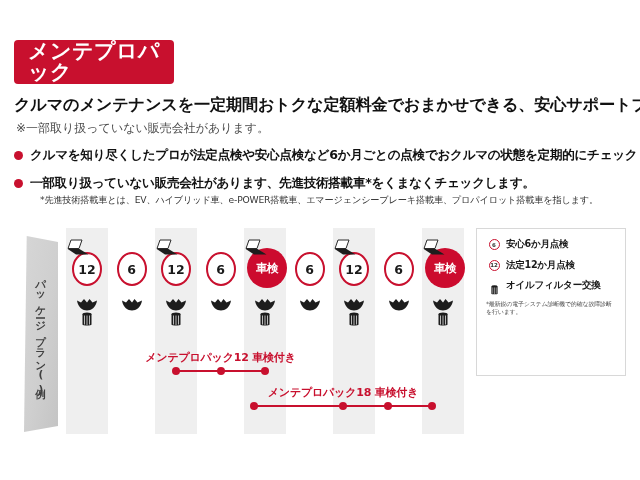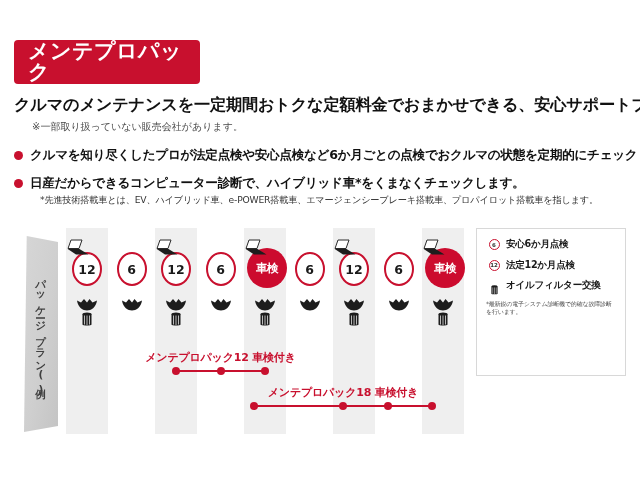--- a/index.html
+++ b/index.html
@@ -11,21 +11,21 @@
     position: relative;
     overflow: hidden;
     font-family: "DejaVu Sans", "Liberation Sans", sans-serif;
     color: #1a1a1a;
   }
 
   
   .title-badge {
     position: absolute;
     left: 14px; top: 40px;
-    width: 186px; height: 44px;
+    width: 160px; height: 44px;
     background: #c8102e;
     border-radius: 4px;
     display: flex; align-items: center;
     box-sizing: border-box;
     padding-left: 14px;
   }
   .title-badge .t {
     color: #ffffff;
     font-size: 21px;
     font-weight: bold;
@@ -39,22 +39,22 @@
     left: 14px; top: 94px;
     width: 614px;
     font-size: 16.2px;
     font-weight: bold;
     color: #111111;
     letter-spacing: -0.2px;
     white-space: nowrap;
   }
   .headline-note {
     position: absolute;
-    left: 32px; top: 120px;
-    font-size: 10px;
+    left: 16px; top: 120px;
+    font-size: 12px;
     color: #4a4a4a;
     letter-spacing: 0px;
   }
 
   
   .bullet-row {
     position: absolute;
     left: 14px;
     display: flex;
     align-items: flex-start;
@@ -289,21 +289,21 @@
 <div class="headline">クルマのメンテナンスを一定期間おトクな定額料金でおまかせできる、安心サポートプラン。</div>
 <div class="headline-note">※一部取り扱っていない販売会社があります。</div>
 
 <div class="bullet-row bullet-1">
   <span class="dot"></span>
   <span class="bullet-text">クルマを知り尽くしたプロが法定点検や安心点検など6か月ごとの点検でおクルマの状態を定期的にチェックします。</span>
 </div>
 
 <div class="bullet-row bullet-2">
   <span class="dot"></span>
-  <span class="bullet-text">日産だからできるコンピューター診断で、ハイブリッド車*をくまなくチェックします。</span>
+  <span class="bullet-text">一部取り扱っていない販売会社があります、先進技術搭載車*をくまなくチェックします。</span>
 </div>
 <div class="bullet-sub">*先進技術搭載車とは、EV、ハイブリッド車、e-POWER搭載車、エマージェンシーブレーキ搭載車、プロパイロット搭載車を指します。</div>
 
 <div class="diagram">
 
   <div class="side-banner">
     <div class="vtext">パッケージプラン(例)</div>
   </div>
 
   <div class="columns" id="columns">

